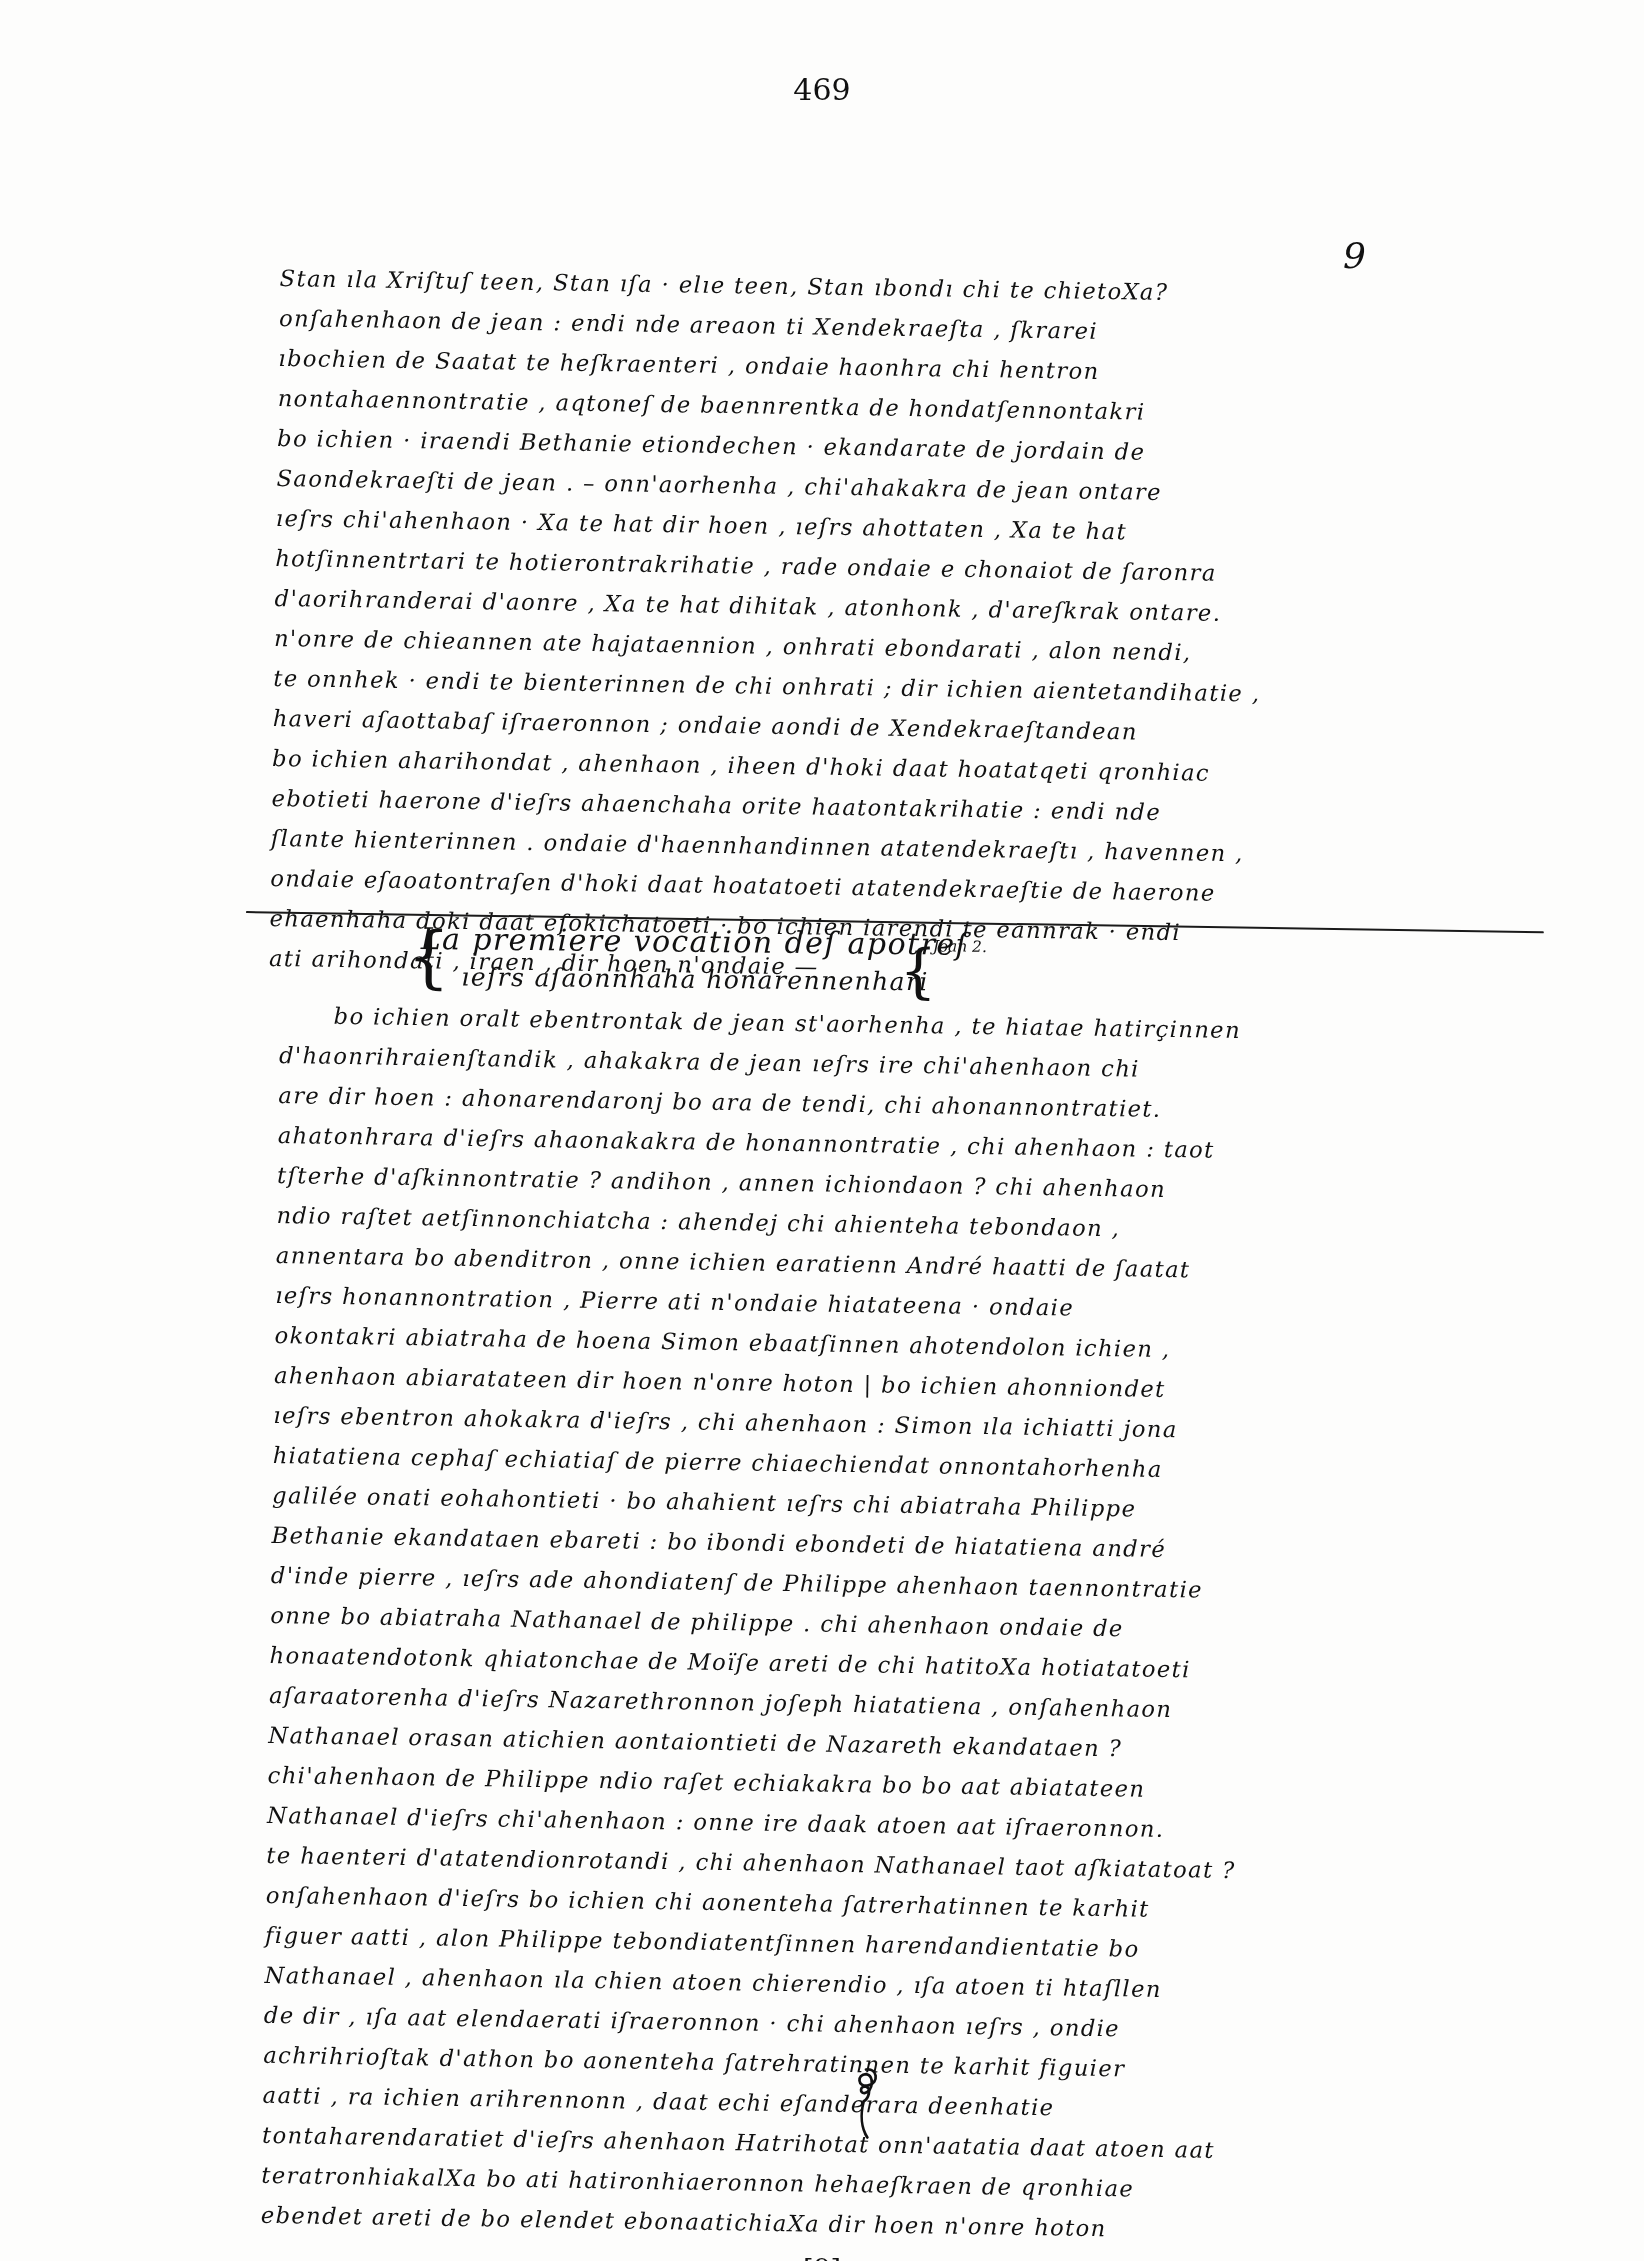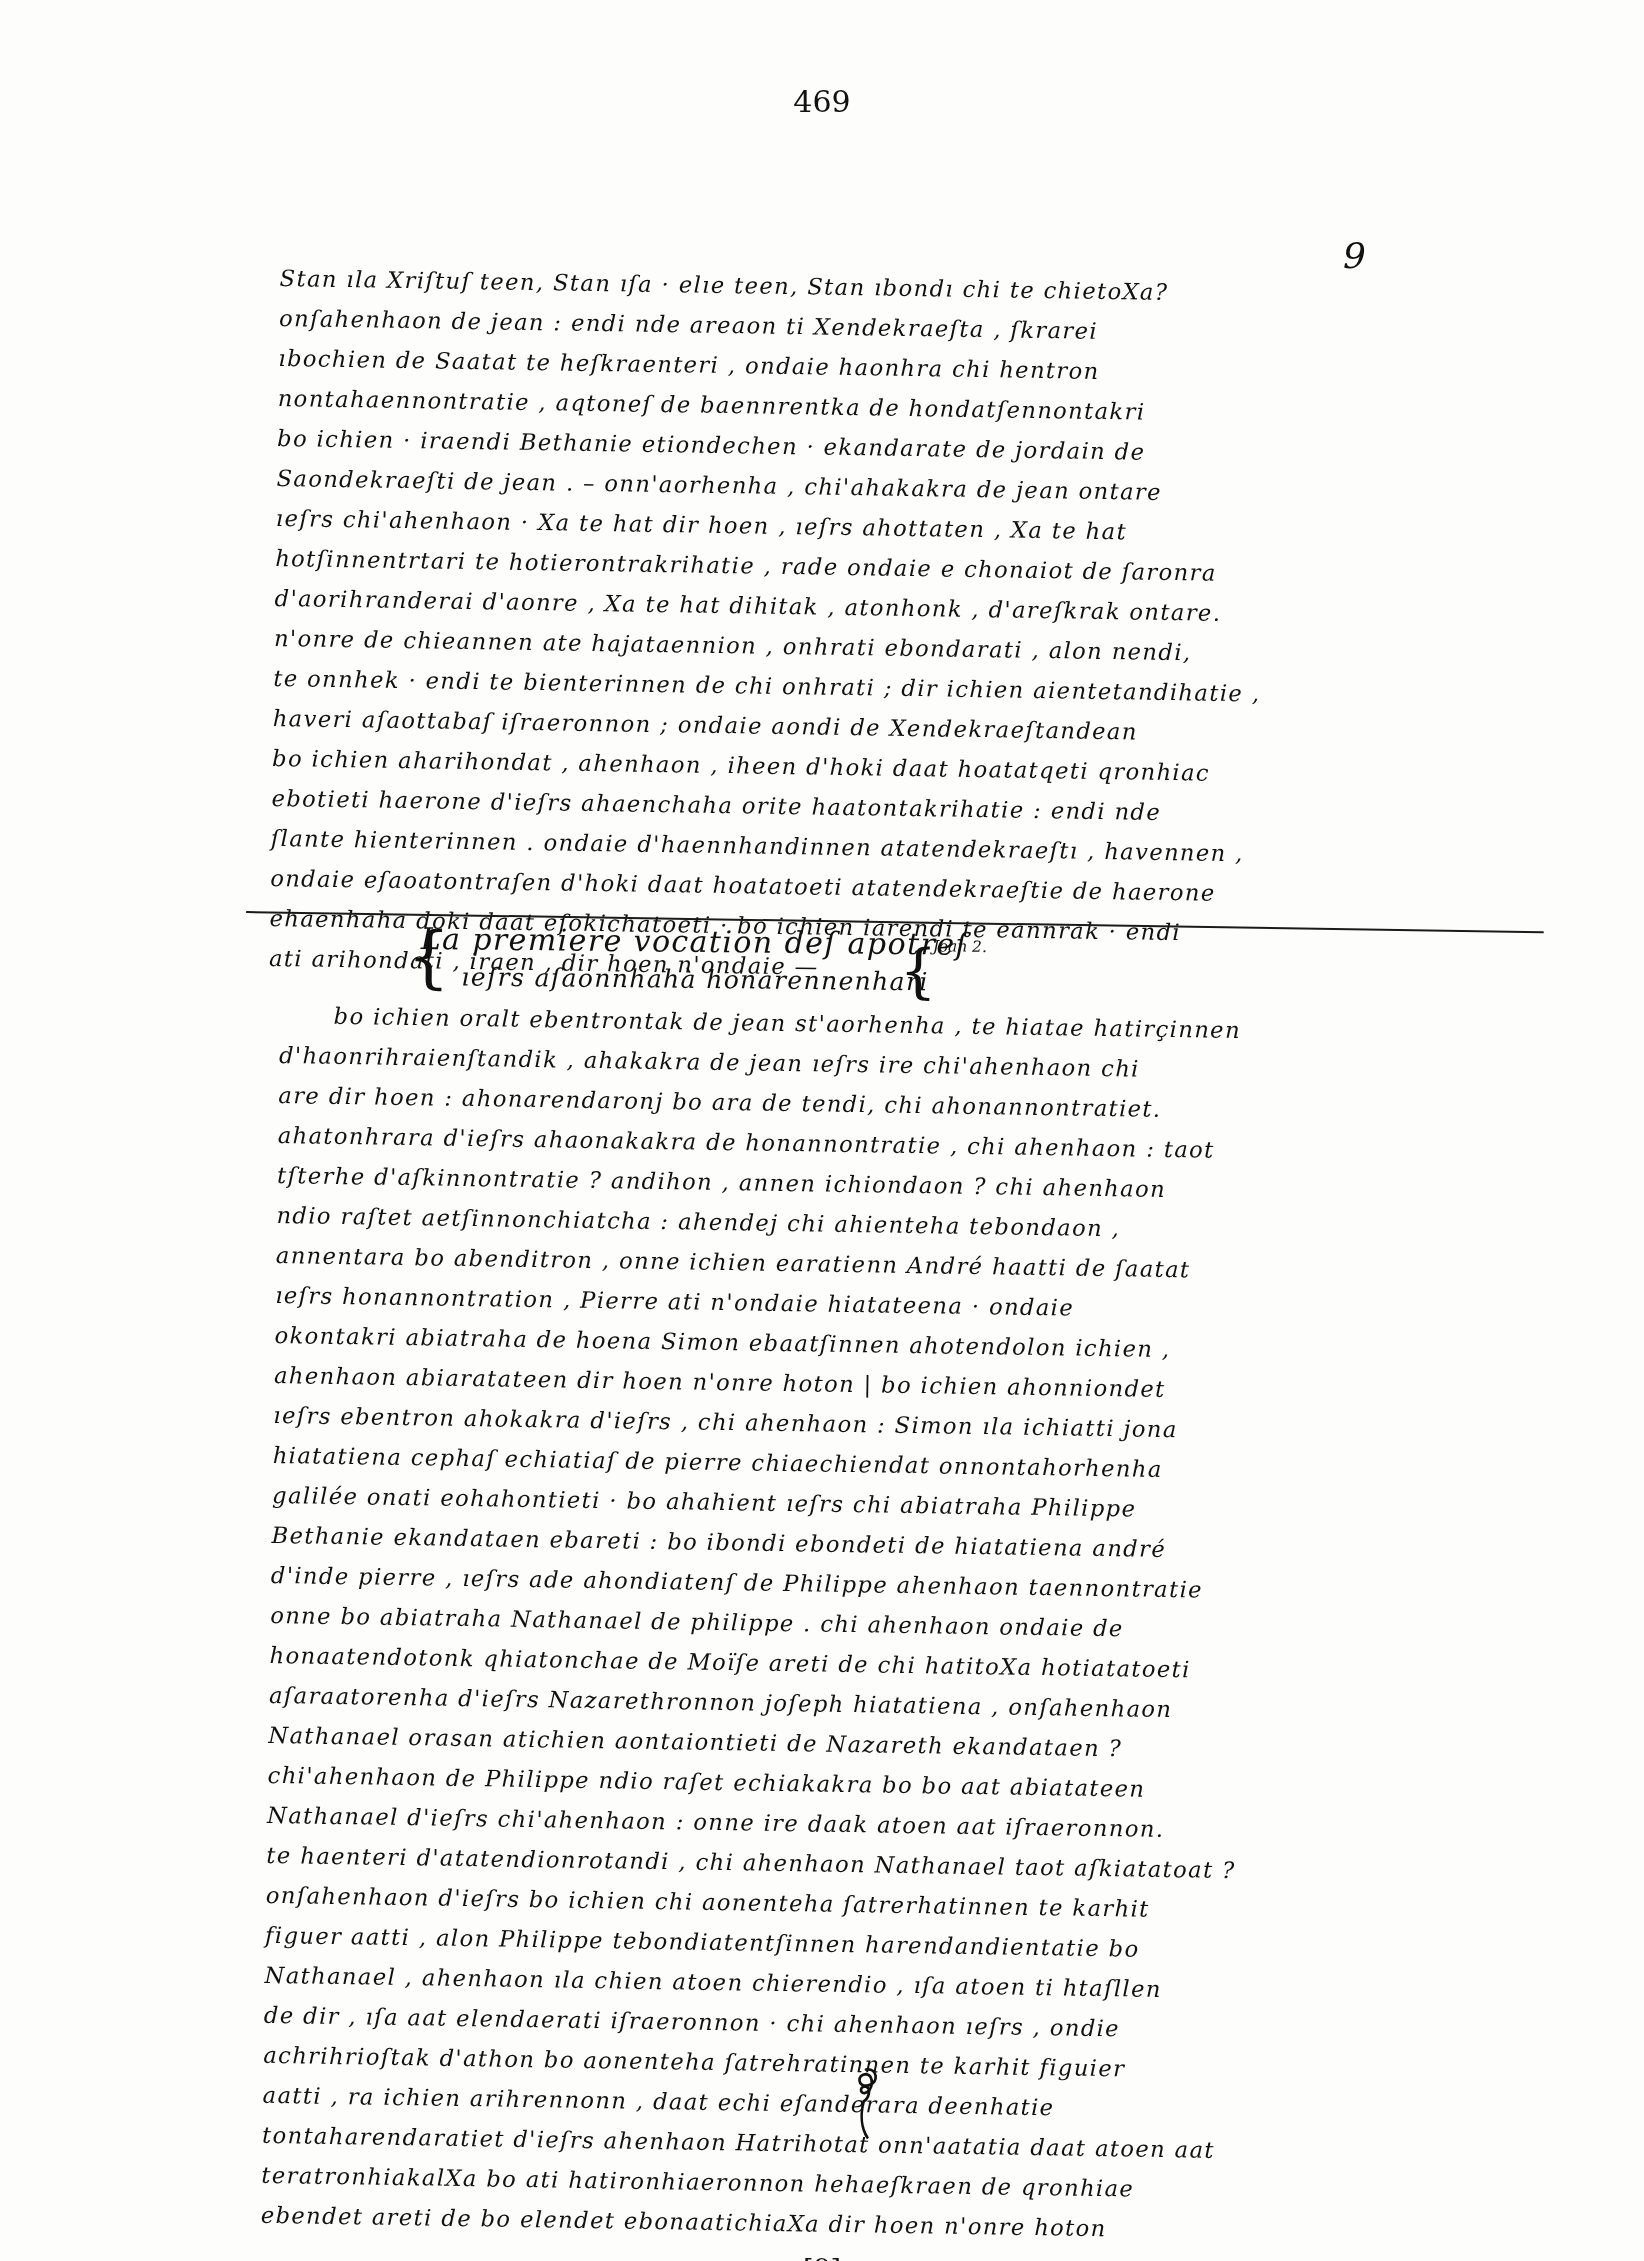--- a/index.html
+++ b/index.html
@@ -4,21 +4,21 @@
 <style>
   html, body { margin: 0; padding: 0; background: #ffffff; }
   body {
     width: 1644px; height: 2518px; position: relative; overflow: hidden;
     background: #fdfdfc;
     font-family: "Liberation Serif", "DejaVu Serif", serif;
     color: #111;
   }
   .page-number {
     position: absolute; top: 72px; left: 0; width: 100%;
-    text-align: center; font-size: 30px; font-family: "DejaVu Serif", serif; margin-top: 12px;
+    text-align: center; font-size: 30px; font-family: "DejaVu Serif", serif;
   }
   .folio-mark {
     position: absolute; top: 235px; left: 1343px;
     font-size: 36px; font-style: italic; font-family: "DejaVu Serif", serif;
   }
   .ms {
     position: absolute; left: 280px; width: 1131px;
     font-family: "DejaVu Serif", serif; font-style: italic;
     font-size: 22.6px; line-height: 40px; letter-spacing: 1.4px;
     transform: rotate(0.9deg); transform-origin: 0 0;

